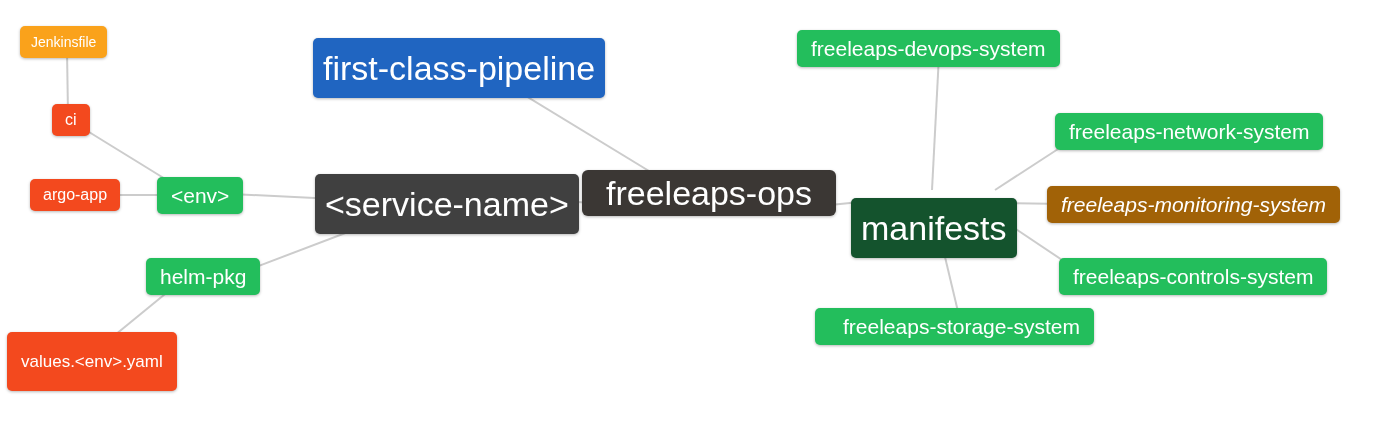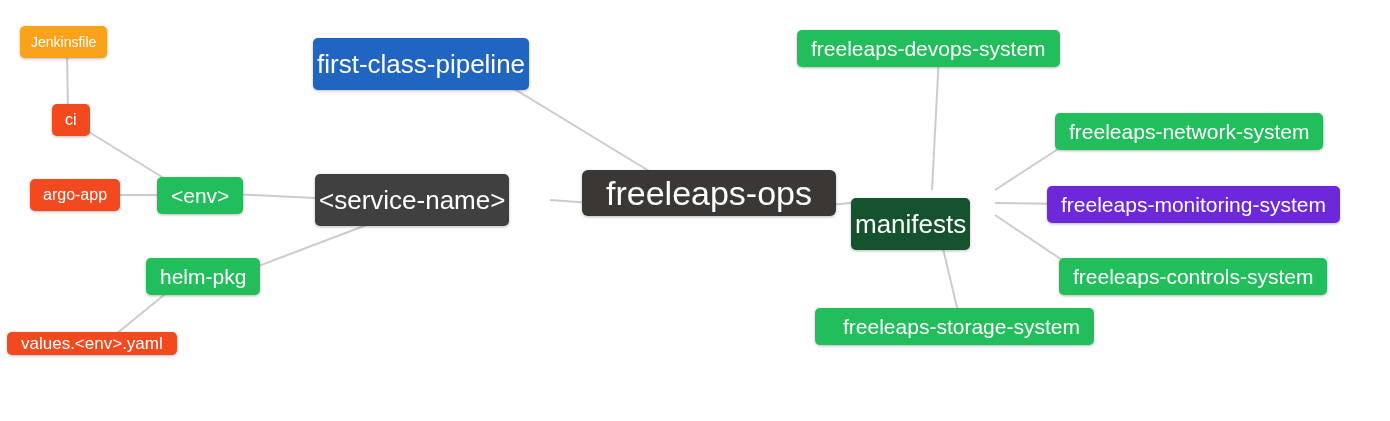--- a/index.html
+++ b/index.html
@@ -26,24 +26,24 @@
     z-index: 2;
     color: #ffffff;
     white-space: nowrap;
     line-height: 1;
     border-radius: 5px;
     box-shadow: 0 1px 3px rgba(0,0,0,0.28);
     cursor: pointer;
     box-sizing: border-box;
   }
   .tier-root   { font-size: 34px; padding: 6px 24px; border-radius: 6px; }
-  .tier-blue   { font-size: 26px; padding: 13px 4px; }
+  .tier-blue   { font-size: 34px; padding: 13px 10px; }
   .tier-green  { font-size: 21px; padding: 8px 14px;  }
   .tier-red    { font-size: 16px; padding: 8px 13px;  }
-  .tier-red-lg { font-size: 17px; padding: 3px 14px;  }
+  .tier-red-lg { font-size: 17px; padding: 21px 14px;  }
   .tier-orange { font-size: 14px; padding: 9px 11px;  }
 </style>
 </head>
 <body>
 
 <div id="canvas">
   <svg id="edges" width="1390" height="421" viewBox="0 0 1390 421">
       <line x1="67" y1="50" x2="68" y2="115" stroke="#CCCCCC" stroke-width="2"></line>
       <line x1="76" y1="124" x2="175" y2="185" stroke="#CCCCCC" stroke-width="2"></line>
       <line x1="110" y1="195" x2="175" y2="195" stroke="#CCCCCC" stroke-width="2"></line>
@@ -61,21 +61,21 @@
     </svg>
   <div id="nodes">
       <div class="node tier-root" style="left: 582px; top: 170px; background: rgb(59, 55, 52);">freeleaps-ops</div>
       <div class="node tier-blue" style="left: 313px; top: 38px; background: rgb(32, 101, 193);">first-class-pipeline</div>
       <div class="node tier-blue" style="left: 315px; top: 174px; background: #404040;">&lt;service-name&gt;</div>
       <div class="node tier-blue" style="left: 851px; top: 174px; background: #14532d; margin-top: 24px;">manifests</div>
       <div class="node tier-green" style="left: 157px; top: 177px; background: rgb(35, 190, 92);">&lt;env&gt;</div>
       <div class="node tier-green" style="left: 146px; top: 258px; background: rgb(35, 190, 92);">helm-pkg</div>
       <div class="node tier-green" style="left: 797px; top: 30px; background: rgb(35, 190, 92);">freeleaps-devops-system</div>
       <div class="node tier-green" style="left: 1055px; top: 113px; background: rgb(35, 190, 92);">freeleaps-network-system</div>
-      <div class="node tier-green" style="left: 1047px; top: 186px; background: #6d28d9;">freeleaps-monitoring-system</div>
+      <div class="node tier-green" style="left: 1047px; top: 186px; background: #a16207; font-style: italic;">freeleaps-monitoring-system</div>
       <div class="node tier-green" style="left: 1059px; top: 258px; background: rgb(35, 190, 92);">freeleaps-controls-system</div>
       <div class="node tier-green" style="left: 815px; top: 308px; background: rgb(35, 190, 92); padding-left: 28px;">freeleaps-storage-system</div>
       <div class="node tier-red" style="left: 52px; top: 104px; background: rgb(243, 73, 30);">ci</div>
       <div class="node tier-red" style="left: 30px; top: 179px; background: rgb(243, 73, 30);">argo-app</div>
       <div class="node tier-red-lg" style="left: 7px; top: 332px; background: rgb(243, 73, 30);">values.&lt;env&gt;.yaml</div>
       <div class="node tier-orange" style="left: 20px; top: 26px; background: rgb(250, 162, 27);">Jenkinsfile</div>
     </div>
 </div>
 
 </body></html>

